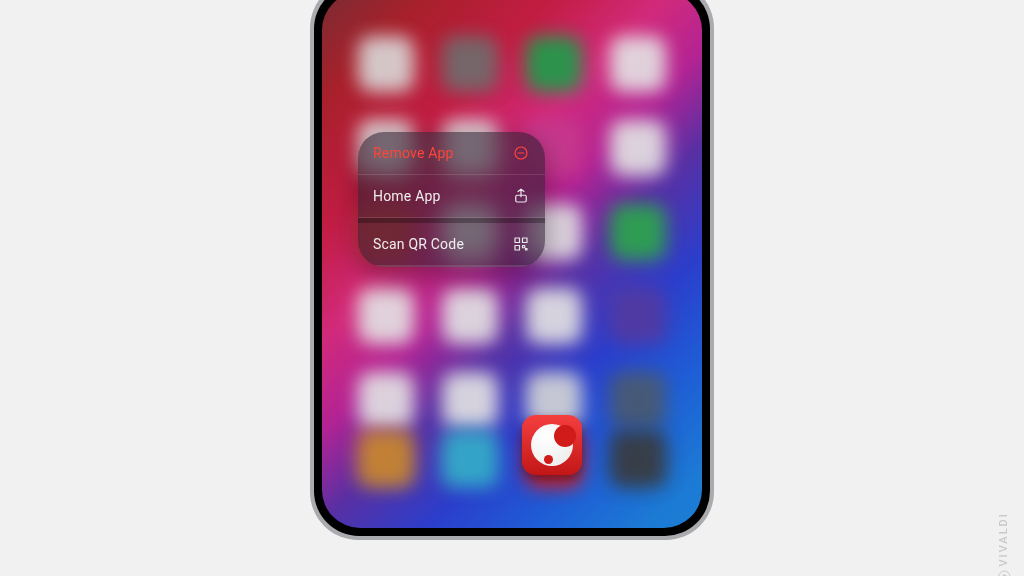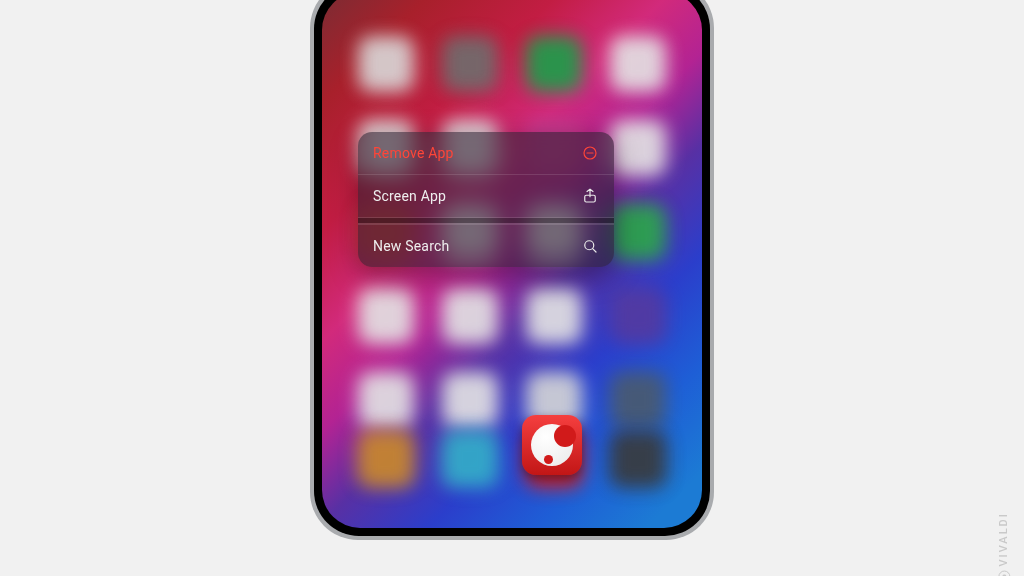--- a/index.html
+++ b/index.html
@@ -13,21 +13,21 @@
   .iconrow{position:absolute;left:0;right:0;display:flex;justify-content:space-around;padding:0 22px;filter:blur(9px);opacity:.9}
   .appblob{width:56px;height:56px;border-radius:14px}
   .row1{top:44px}
   .row2{top:128px}
   .row3{top:212px}
   .row4{top:296px}
   .row5{top:380px}
   .row6{top:438px}
 
   
-  .menu{position:absolute;left:36px;top:140px;width:256px;border-radius:14px;background:rgba(40,30,45,.58);backdrop-filter:blur(8px);box-shadow:0 8px 28px rgba(0,0,0,.35);overflow:hidden}
+  .menu{position:absolute;left:36px;top:140px;width:187px;border-radius:26px;background:rgba(40,30,45,.58);backdrop-filter:blur(8px);box-shadow:0 8px 28px rgba(0,0,0,.35);overflow:hidden}
   .mitem{display:flex;align-items:center;justify-content:space-between;padding:12px 15px;color:#eee;font-size:14px;letter-spacing:.2px;cursor:pointer}
   .mitem.destructive{color:#ff4538}
   .sep{height:1px;background:rgba(255,255,255,.12)}
   .sep.thick{height:5px;background:rgba(0,0,0,.28)}
   .micon{width:18px;height:18px;display:flex;align-items:center;justify-content:center;flex:0 0 18px}
   .micon svg{width:18px;height:18px;stroke:#e9e9e9;stroke-width:1.6;fill:none;stroke-linecap:round;stroke-linejoin:round}
   .mitem.destructive .micon svg{stroke:#ff4538}
 
   
   .focused-app{position:absolute;left:200px;top:423px;width:60px;height:60px;border-radius:14px;background:linear-gradient(180deg,#f53f3f,#c21616);display:flex;align-items:center;justify-content:center;box-shadow:0 4px 10px rgba(0,0,0,.35)}
@@ -94,42 +94,45 @@
             <span>Remove App</span>
             <span class="micon">
               <svg viewBox="0 0 24 24">
                 <circle cx="12" cy="12" r="8"></circle>
                 <line x1="8" y1="12" x2="16" y2="12"></line>
               </svg>
             </span>
           </div>
           <div class="sep"></div>
           <div class="mitem">
-            <span>Screen App</span>
+            <span>Home App</span>
             <span class="micon">
               <svg viewBox="0 0 24 24">
                 <path d="M12 3v10"></path>
                 <path d="M8 6l4-3 4 3"></path>
                 <rect x="5" y="11" width="14" height="9" rx="2"></rect>
               </svg>
             </span>
           </div>
           <div class="sep"></div>
           <div class="sep thick"></div>
-          <div class="sep"></div>
-          <div class="sep"></div>
           <div class="mitem">
-            <span>New Search</span>
+            <span>Scan QR Code</span>
             <span class="micon">
               <svg viewBox="0 0 24 24">
-                <circle cx="11" cy="11" r="6"></circle>
-                <line x1="20" y1="20" x2="15.5" y2="15.5"></line>
+                <rect x="4" y="4" width="6" height="6"></rect>
+                <rect x="14" y="4" width="6" height="6"></rect>
+                <rect x="4" y="14" width="6" height="6"></rect>
+                <rect x="14" y="14" width="3" height="3"></rect>
+                <rect x="18" y="18" width="2" height="2"></rect>
               </svg>
             </span>
           </div>
+          <div class="sep"></div>
+          <div class="sep"></div>
         </div>
 
       <div class="focused-app">
         <div class="vcircle"></div>
         <div class="vnotch"></div>
         <div class="vdot"></div>
       </div>
 
     </div>
   </div>

